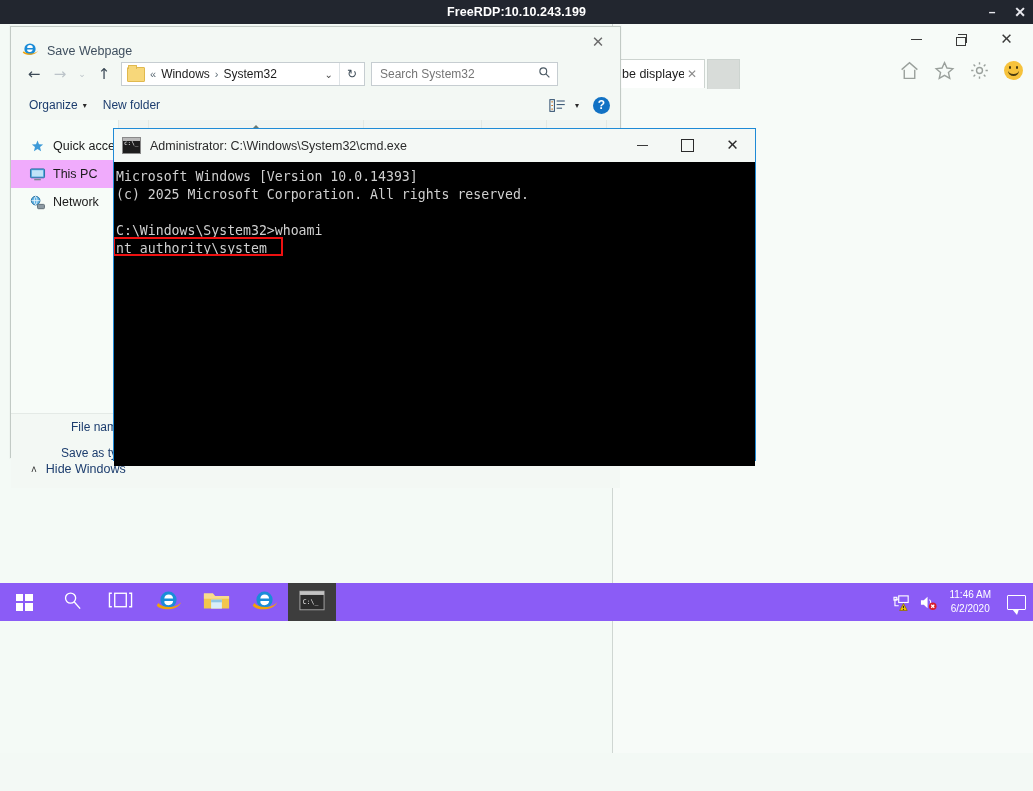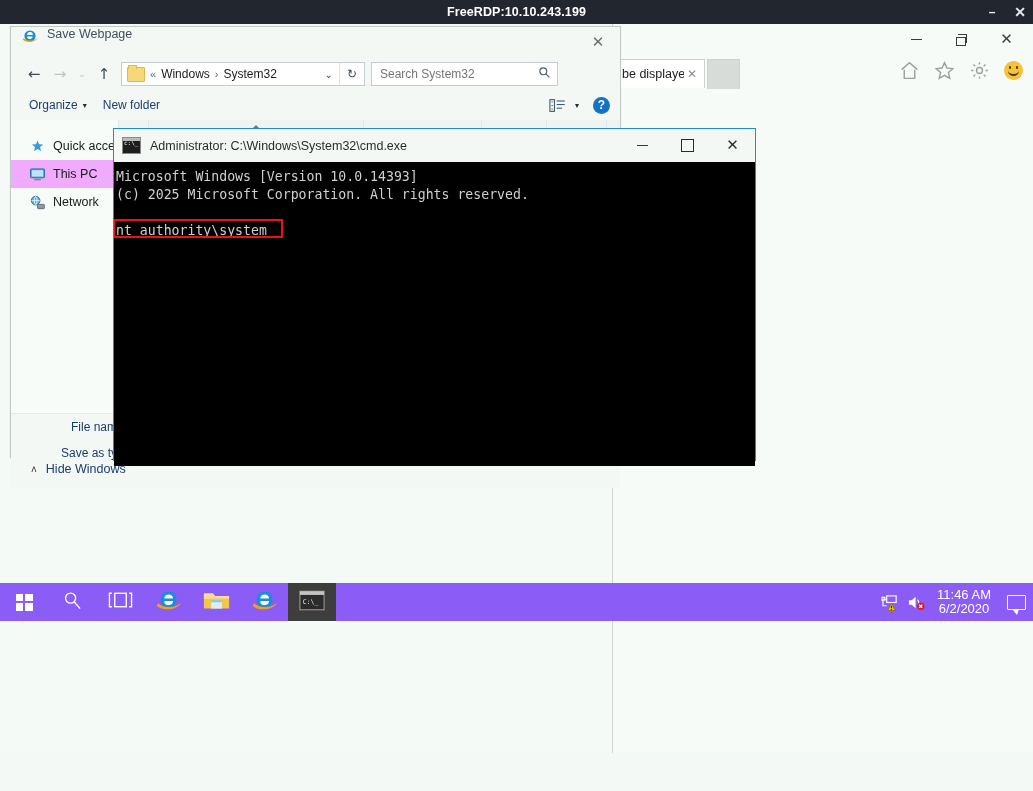--- a/index.html
+++ b/index.html
@@ -92,21 +92,21 @@
   }
 
   
   .dlg {
     position: absolute; left: 10px; top: 26px; width: 611px; height: 432px;
     background: #f3f8f4; border: 1px solid #c2cac5;
     box-shadow: 0 0 0 1px rgba(0,0,0,0.02);
     box-sizing: border-box;
   }
   .dlg-title {
-    position: relative; height: 31px; display: flex; align-items: flex-start;
+    position: relative; height: 31px; display: flex; align-items: flex-end;
     padding-left: 10px; box-sizing: border-box;
   }
   .ie-logo { width: 18px; height: 18px; margin-right: 8px; flex: none; }
   .dlg-title-text { font-size: 12.5px; color: #3f4f5f; }
   .dlg-close {
     position: absolute; right: 0; top: 0; width: 44px; height: 30px;
     display: flex; align-items: center; justify-content: center;
     color: #6b6b6b; font-size: 15px; font-family: "DejaVu Sans", sans-serif;
   }
 
@@ -261,21 +261,21 @@
   .tb-start { width: 48px; }
   .win-logo { width: 17px; height: 17px; display: grid; grid-template-columns: 1fr 1fr; grid-template-rows: 1fr 1fr; gap: 2px; }
   .win-logo i { background: #ffffff; display: block; }
   .tray {
     margin-left: auto; display: flex; align-items: center; height: 38px;
     color: #ffffff; gap: 0;
   }
   .tray-ico { width: 26px; height: 38px; display: flex; align-items: center; justify-content: center; }
   .clock {
     display: flex; flex-direction: column; align-items: center; justify-content: center;
-    font-size: 13px; line-height: 14px; color: #ffffff; padding: 0 8px; height: 38px;
+    font-size: 10px; line-height: 14px; color: #ffffff; padding: 0 8px; height: 38px;
   }
   .notif { width: 34px; height: 38px; display: flex; align-items: center; justify-content: center; }
   .speech {
     width: 17px; height: 13px; border: 1.6px solid #ffffff; border-radius: 1px; position: relative;
   }
   .speech:after {
     content:""; position:absolute; left: 4px; bottom: -6px; width: 0; height: 0;
     border-left: 5px solid transparent; border-right: 2px solid transparent;
     border-top: 6px solid #ffffff;
   }
@@ -483,20 +483,21 @@
         <div class="cmd-winbtn close">
           <span class="glyph-x">✕</span>
         </div>
       </div>
     </div>
 
     <div class="cmd-screen">
       <div class="cmd-line">Microsoft Windows [Version 10.0.14393]</div>
       <div class="cmd-line">(c) 2025 Microsoft Corporation. All rights reserved.</div>
       <div class="cmd-line blank">&nbsp;</div>
+      <div class="cmd-line">C:\Windows\System32&gt;whoami</div>
       <div class="cmd-line"><span class="redline-wrap"><span class="redbox"></span><span>nt authority\system</span></span></div>
       <div class="cmd-line blank">&nbsp;</div>
     </div>
   </div>
 
   <div class="taskbar">
 
     <div class="tb-btn tb-start">
       <span class="win-logo">
           <i></i>

